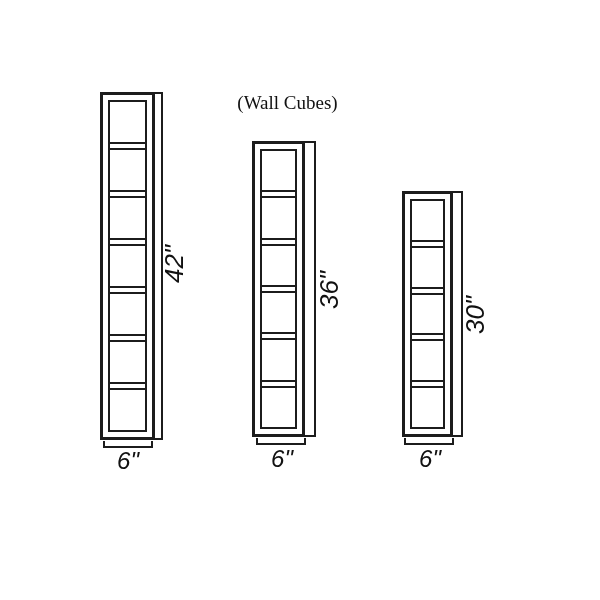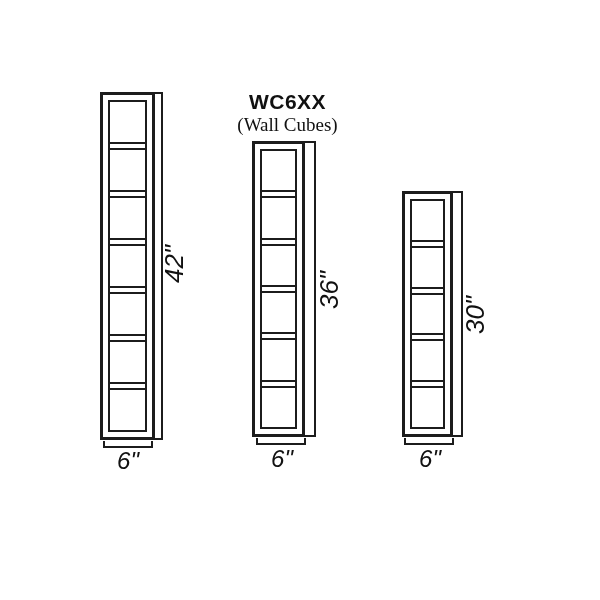--- a/index.html
+++ b/index.html
@@ -62,21 +62,20 @@
     font-size:26px;
     transform:rotate(-90deg);
   }
 </style>
 </head>
 <body>
 
 <div class="canvas">
 
   <div class="title-block">
-    <div class="title-model">WC6XX</div>
     <div class="title-sub">(Wall Cubes)</div>
   </div>
 
   <section>
     <div class="cab-box" style="left:100px;top:92px;width:55px;height:348px">
       <div class="cab-inner">
           <div class="cube"></div>
           <div class="shelf"></div>
           <div class="cube"></div>
           <div class="shelf"></div>

